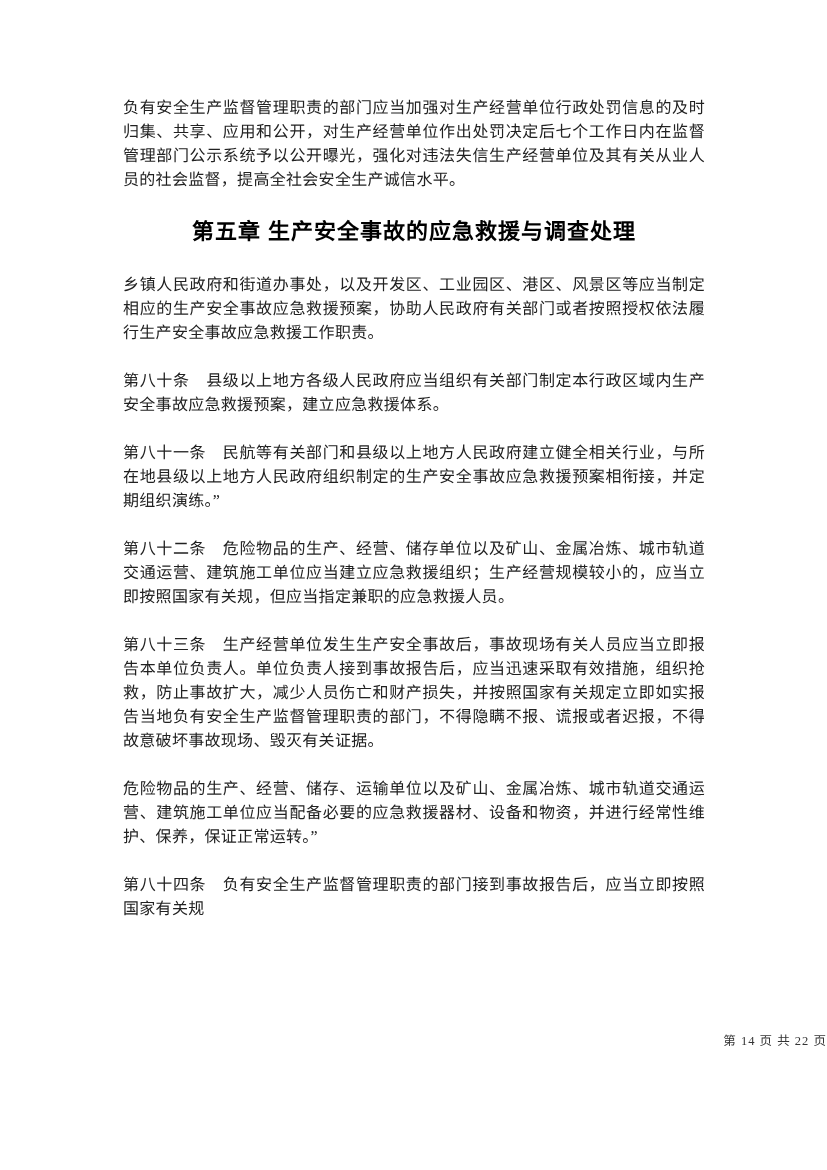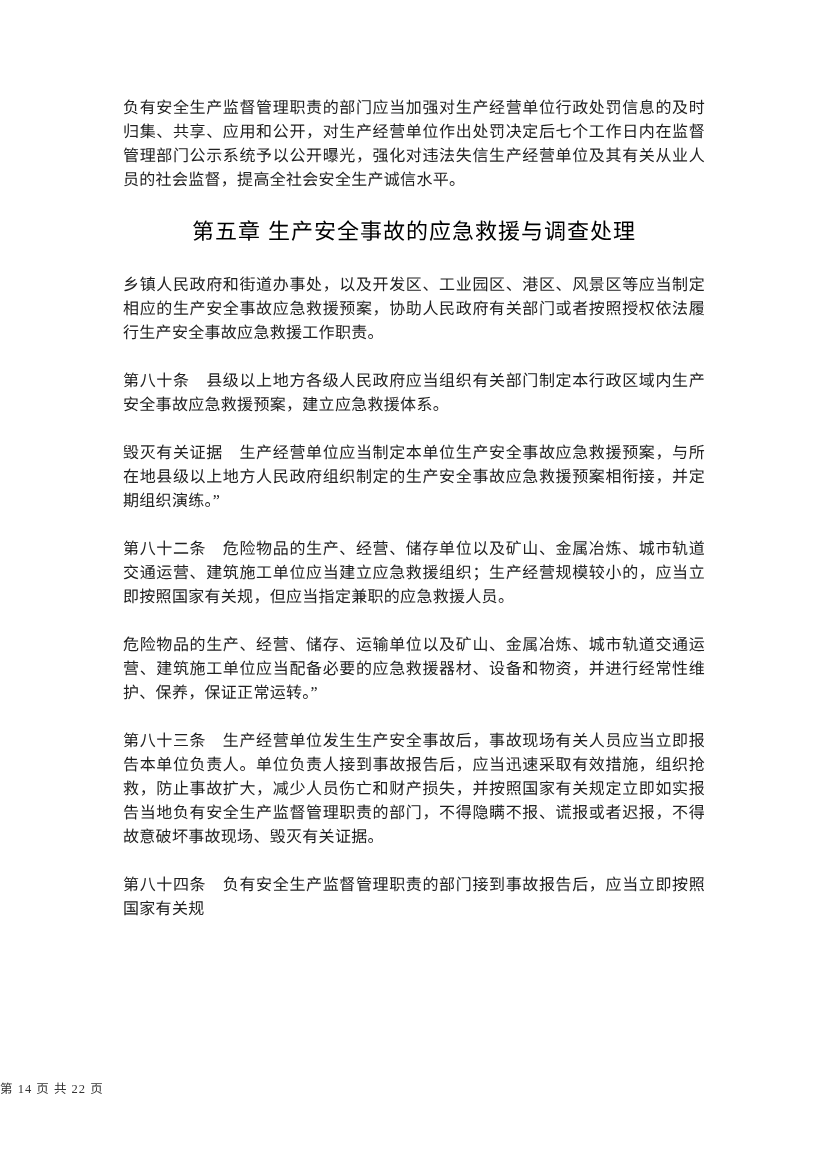--- a/index.html
+++ b/index.html
@@ -26,54 +26,54 @@
   .content p {
     margin: 0 0 24px 0;
     font-size: 16px;
     line-height: 24px;
     text-align: justify;
     text-justify: inter-ideograph;
     letter-spacing: 0.3px;
   }
   .content h1.chapter-heading {
     font-family: "Liberation Sans", "DejaVu Sans", sans-serif;
-    font-weight: normal;
+    font-weight: bold;
     color: #000000;
     font-size: 22px;
     line-height: 31px;
     text-align: center;
     margin: 18px 0 26px 0;
     letter-spacing: 1px;
   }
   .page-footer {
     position: absolute;
     left: 0;
-    top: 1080px;
+    top: 1032px;
     width: 100%;
-    text-align: left;
+    text-align: right;
     font-size: 12.5px;
     line-height: 18px;
     color: #333333;
     letter-spacing: 1px;
   }
 </style>
 </head>
 <body>
 
 <div class="page">
   <main class="content">
     <p>负有安全生产监督管理职责的部门应当加强对生产经营单位行政处罚信息的及时归集、共享、应用和公开，对生产经营单位作出处罚决定后七个工作日内在监督管理部门公示系统予以公开曝光，强化对违法失信生产经营单位及其有关从业人员的社会监督，提高全社会安全生产诚信水平。</p>
 
     <h1 class="chapter-heading">第五章 生产安全事故的应急救援与调查处理</h1>
 
     <p>乡镇人民政府和街道办事处，以及开发区、工业园区、港区、风景区等应当制定相应的生产安全事故应急救援预案，协助人民政府有关部门或者按照授权依法履行生产安全事故应急救援工作职责。</p>
     <p>第八十条　县级以上地方各级人民政府应当组织有关部门制定本行政区域内生产安全事故应急救援预案，建立应急救援体系。</p>
-    <p>毁灭有关证据　生产经营单位应当制定本单位生产安全事故应急救援预案，与所在地县级以上地方人民政府组织制定的生产安全事故应急救援预案相衔接，并定期组织演练。”</p>
+    <p>第八十一条　民航等有关部门和县级以上地方人民政府建立健全相关行业，与所在地县级以上地方人民政府组织制定的生产安全事故应急救援预案相衔接，并定期组织演练。”</p>
     <p>第八十二条　危险物品的生产、经营、储存单位以及矿山、金属冶炼、城市轨道交通运营、建筑施工单位应当建立应急救援组织；生产经营规模较小的，应当立即按照国家有关规，但应当指定兼职的应急救援人员。</p>
+    <p>第八十三条　生产经营单位发生生产安全事故后，事故现场有关人员应当立即报告本单位负责人。单位负责人接到事故报告后，应当迅速采取有效措施，组织抢救，防止事故扩大，减少人员伤亡和财产损失，并按照国家有关规定立即如实报告当地负有安全生产监督管理职责的部门，不得隐瞒不报、谎报或者迟报，不得故意破坏事故现场、毁灭有关证据。</p>
     <p>危险物品的生产、经营、储存、运输单位以及矿山、金属冶炼、城市轨道交通运营、建筑施工单位应当配备必要的应急救援器材、设备和物资，并进行经常性维护、保养，保证正常运转。”</p>
-    <p>第八十三条　生产经营单位发生生产安全事故后，事故现场有关人员应当立即报告本单位负责人。单位负责人接到事故报告后，应当迅速采取有效措施，组织抢救，防止事故扩大，减少人员伤亡和财产损失，并按照国家有关规定立即如实报告当地负有安全生产监督管理职责的部门，不得隐瞒不报、谎报或者迟报，不得故意破坏事故现场、毁灭有关证据。</p>
     <p>第八十四条　负有安全生产监督管理职责的部门接到事故报告后，应当立即按照国家有关规</p>
   </main>
 
   <footer class="page-footer">
     <span>第 14 页 共 22 页</span>
   </footer>
 </div>
 
 </body></html>

